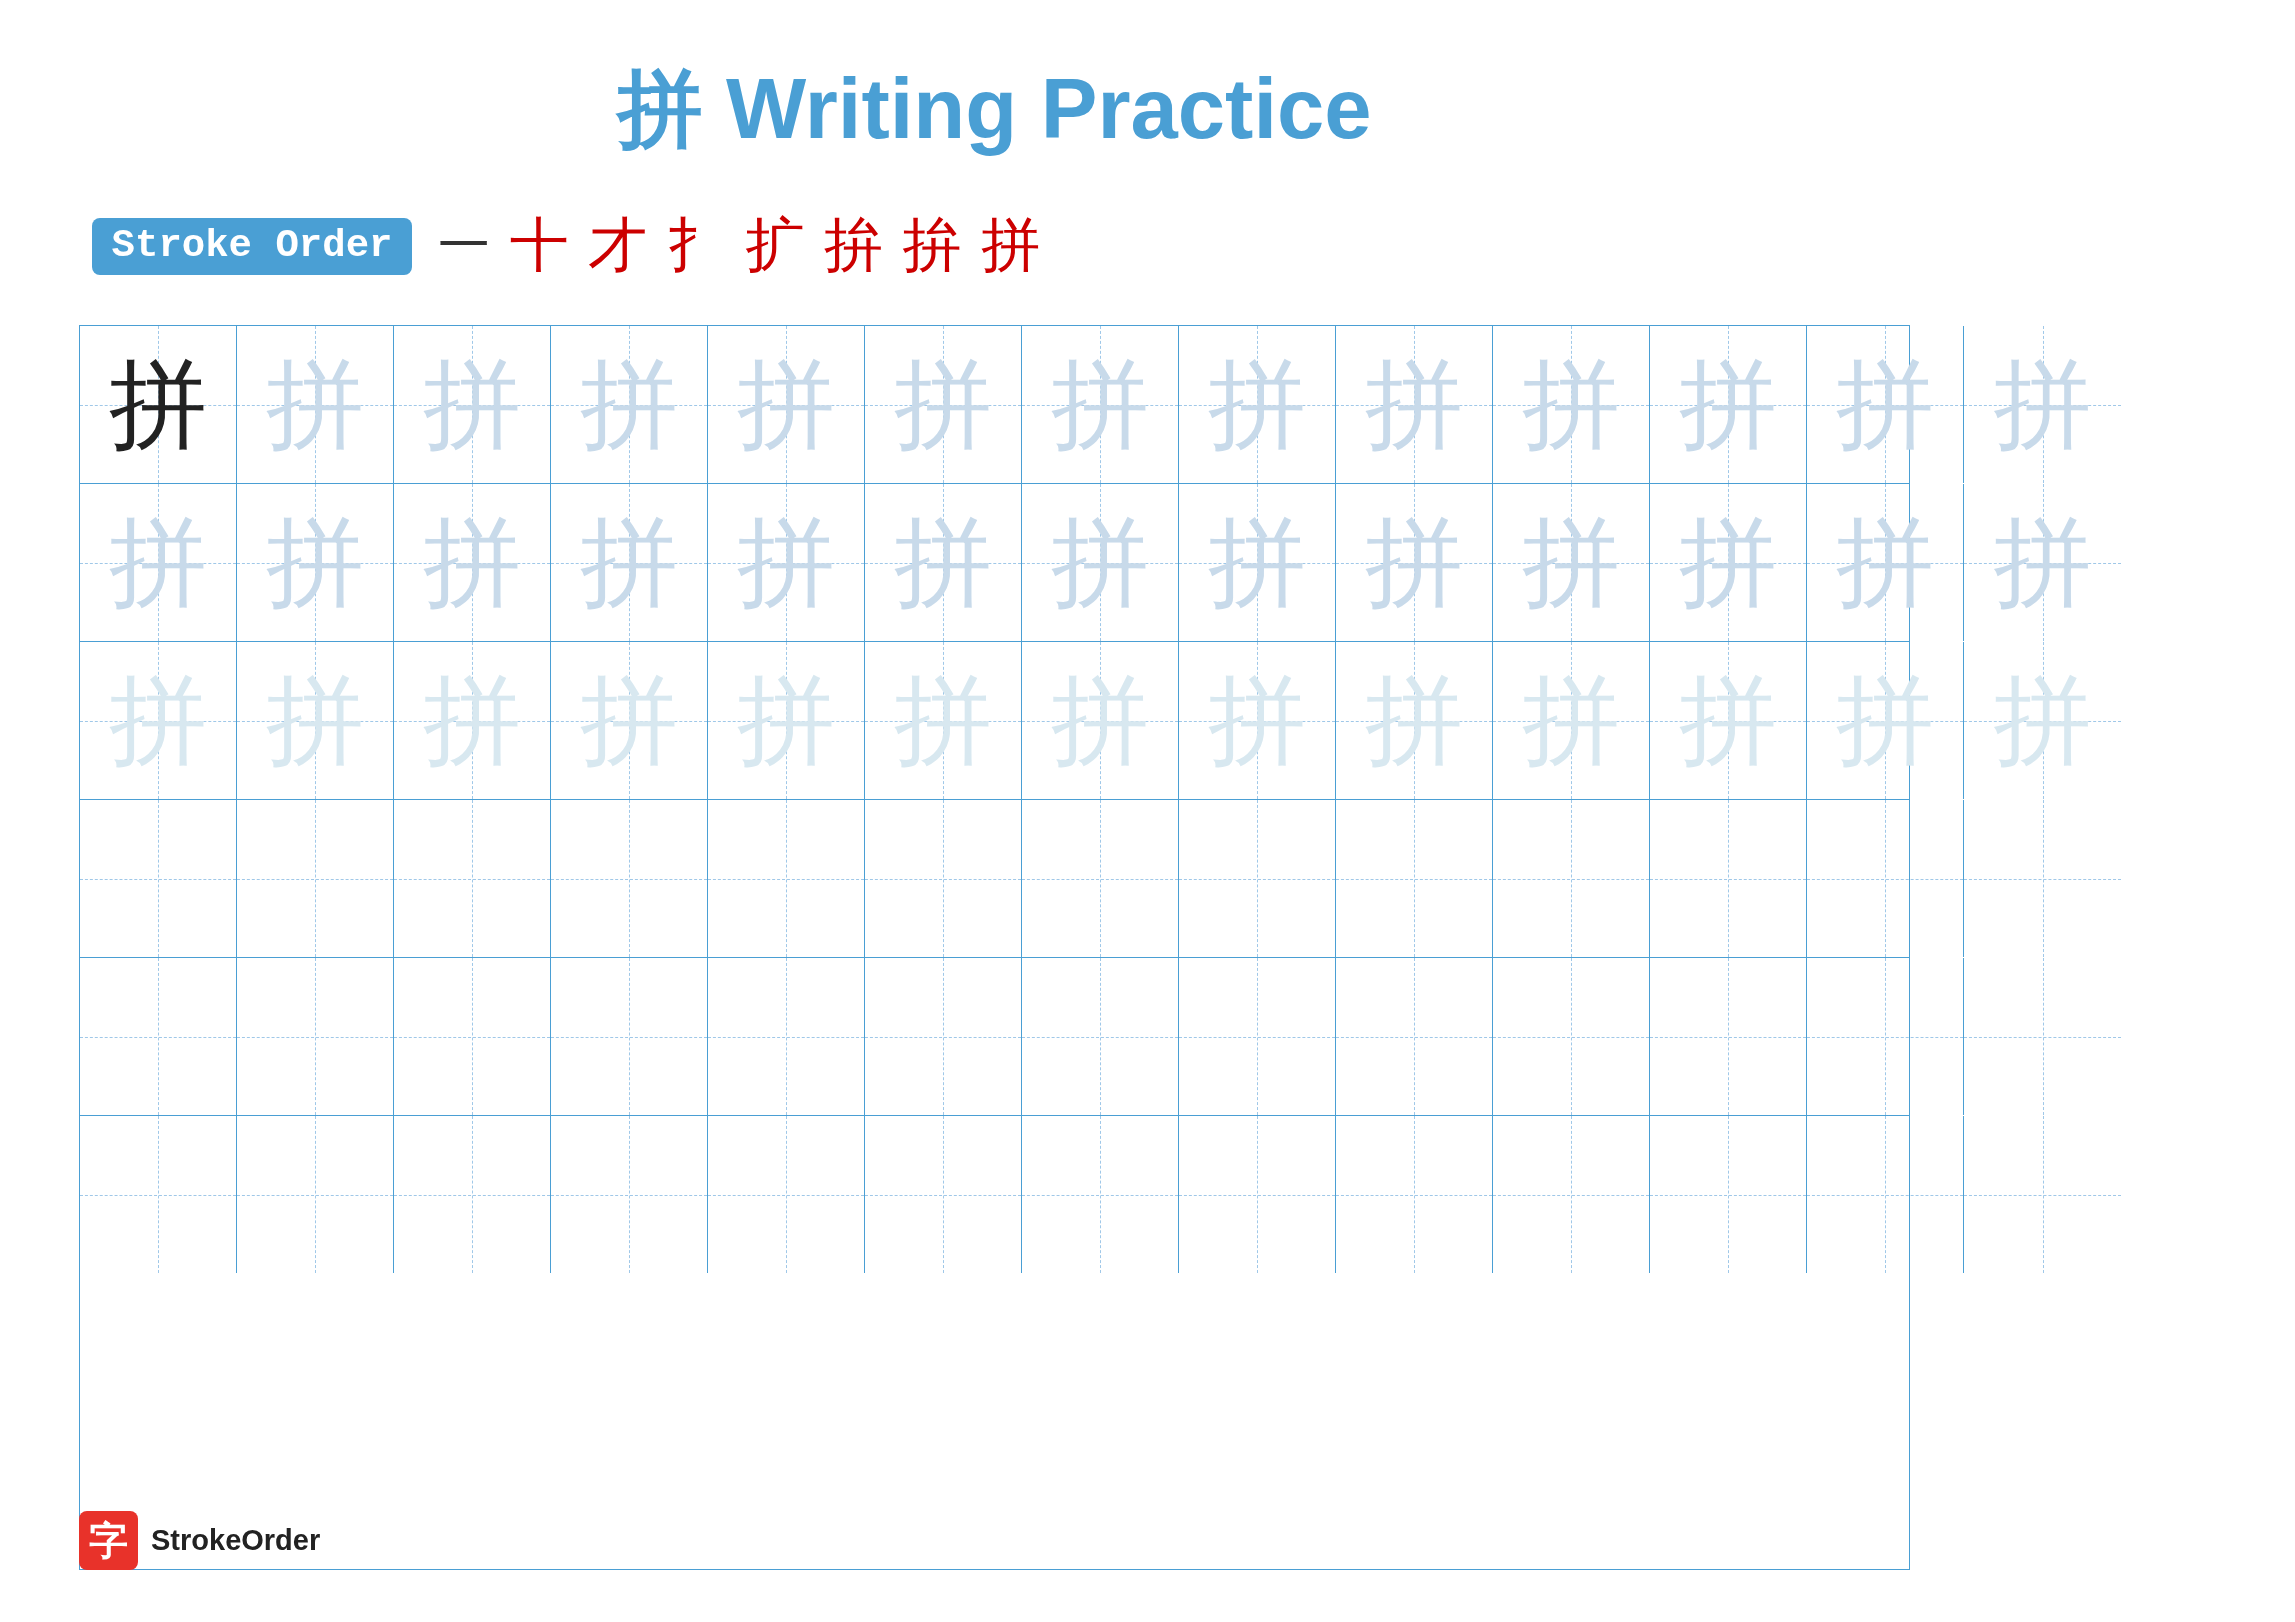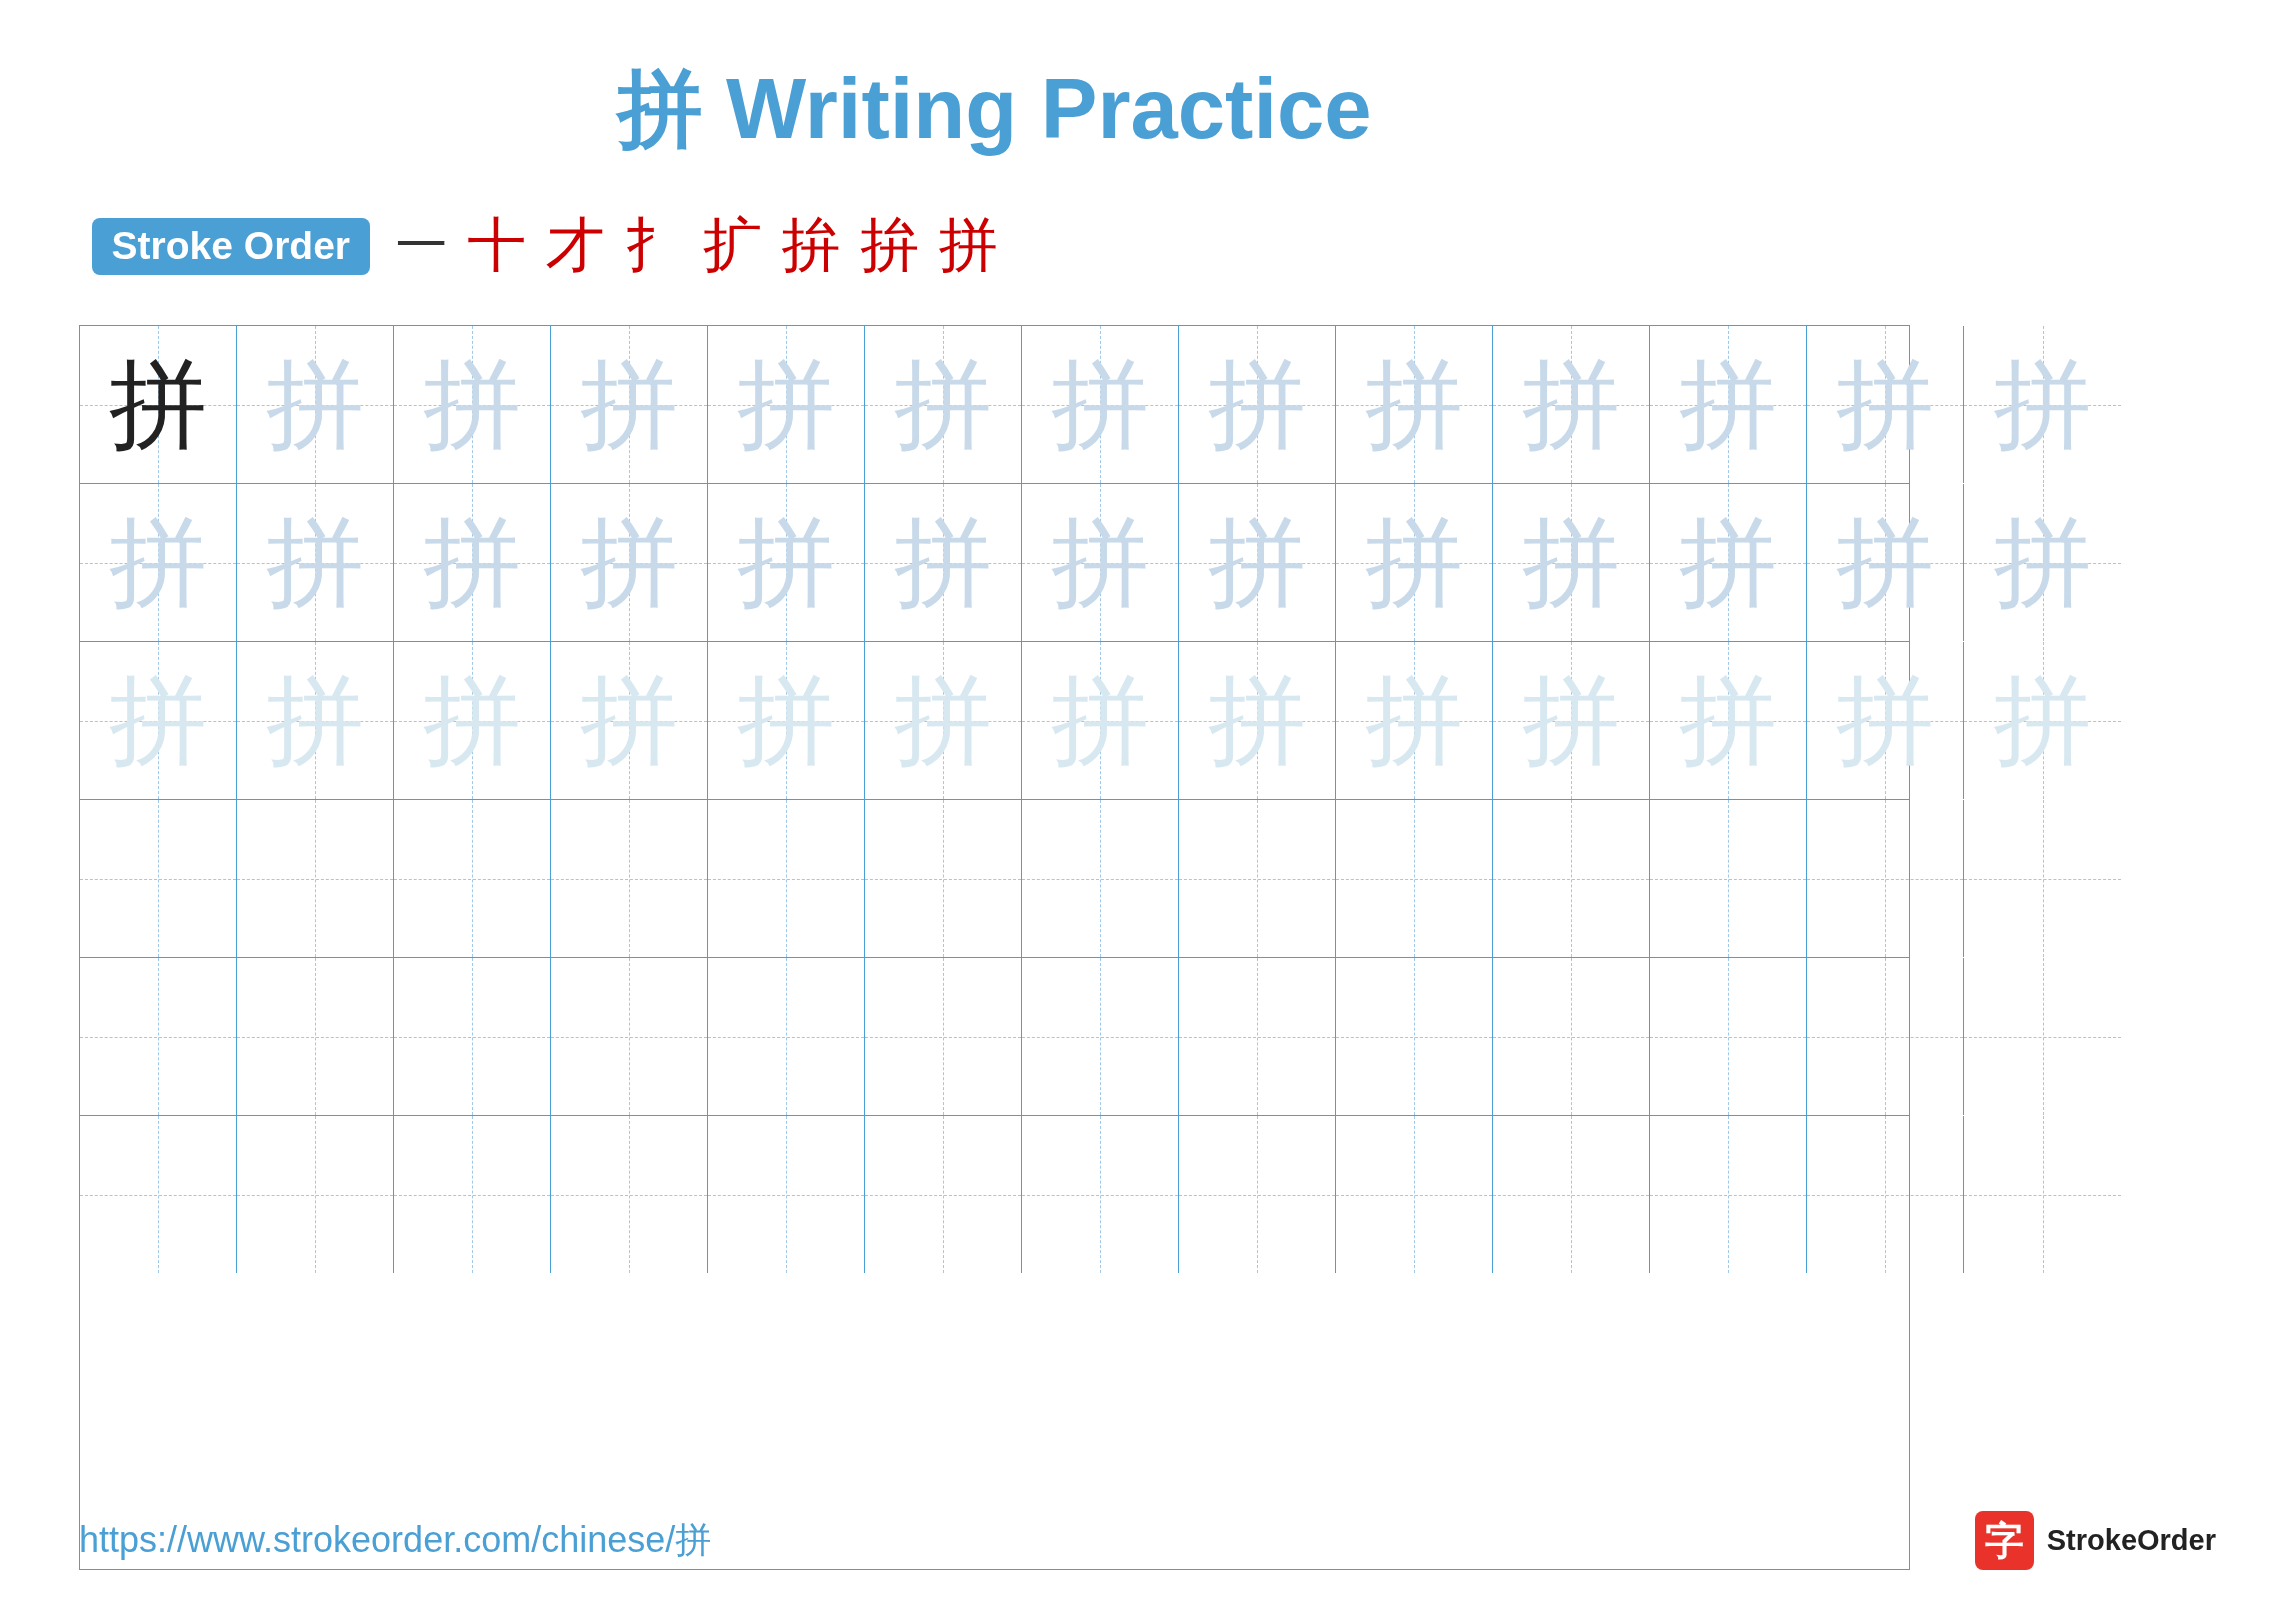--- a/index.html
+++ b/index.html
@@ -39,20 +39,21 @@
       padding-left: 13px;
     }
 
     .stroke-order-badge {
       background: #4a9fd4;
       color: white;
       font-size: 39px;
       font-weight: bold;
       padding: 6.5px 19.6px;
       border-radius: 7.9px;
+      font-family: Liberation Mono, monospace;
     }
 
     .stroke-sequence {
       display: flex;
       align-items: center;
       gap: 19.6px;
       font-size: 59px;
     }
 
     .stroke-seq-char {
@@ -377,21 +378,20 @@
       <div class="grid-cell"></div>
       <div class="grid-cell"></div>
       <div class="grid-cell"></div>
       <div class="grid-cell"></div>
       <div class="grid-cell"></div>
     </div>
 
   </div>
 
   <div class="footer">
-    <a class="footer-url" href="#">https://www.strokeorder.com/chinese/拼</a>
     <div class="footer-logo">
       <div class="logo-icon">字</div>
       <span class="logo-text">StrokeOrder</span>
     </div>
   </div>
 
 </div>
 
 
 </body></html>

